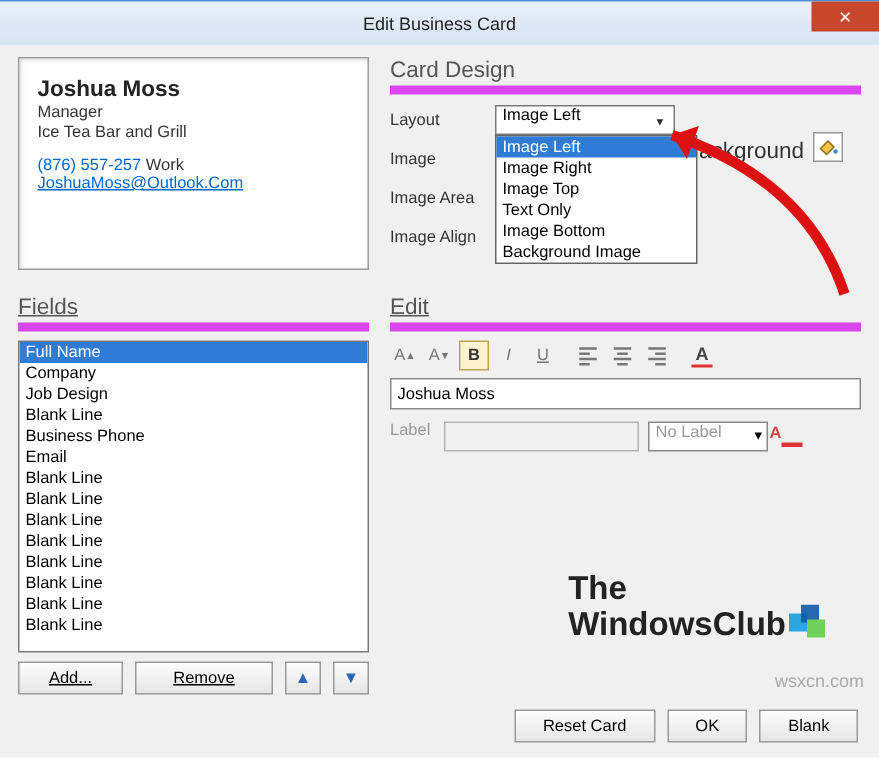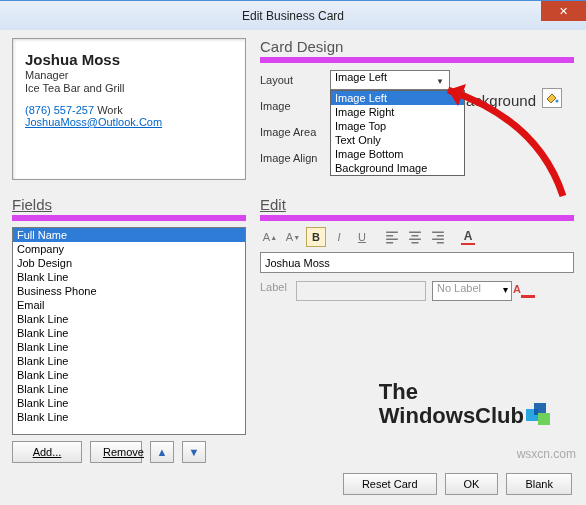--- a/index.html
+++ b/index.html
@@ -134,21 +134,21 @@
           <div class="indent">Blank Line</div>
           <div class="indent">Blank Line</div>
           <div class="indent">Blank Line</div>
           <div class="indent">Blank Line</div>
           <div class="indent">Blank Line</div>
           <div class="indent">Blank Line</div>
           <div class="indent">Blank Line</div>
         </div>
       <div class="field-btns">
         <button class="btn" style="width:70px;text-decoration:underline">Add...</button>
-        <button class="btn" style="width:52px;text-decoration:underline">Remove</button>
+        <button class="btn" style="width:92px;text-decoration:underline">Remove</button>
         <button class="btn icon-btn"><span class="up-icon">▲</span></button>
         <button class="btn icon-btn"><span class="dn-icon">▼</span></button>
       </div>
     </div>
 
     <div class="edit-col">
       <div class="section-label" style="text-decoration:underline">Edit</div>
       <div class="toolbar">
         <div class="tool">A<sup style="font-size:7px">▲</sup></div>
         <div class="tool">A<sup style="font-size:7px">▼</sup></div>

